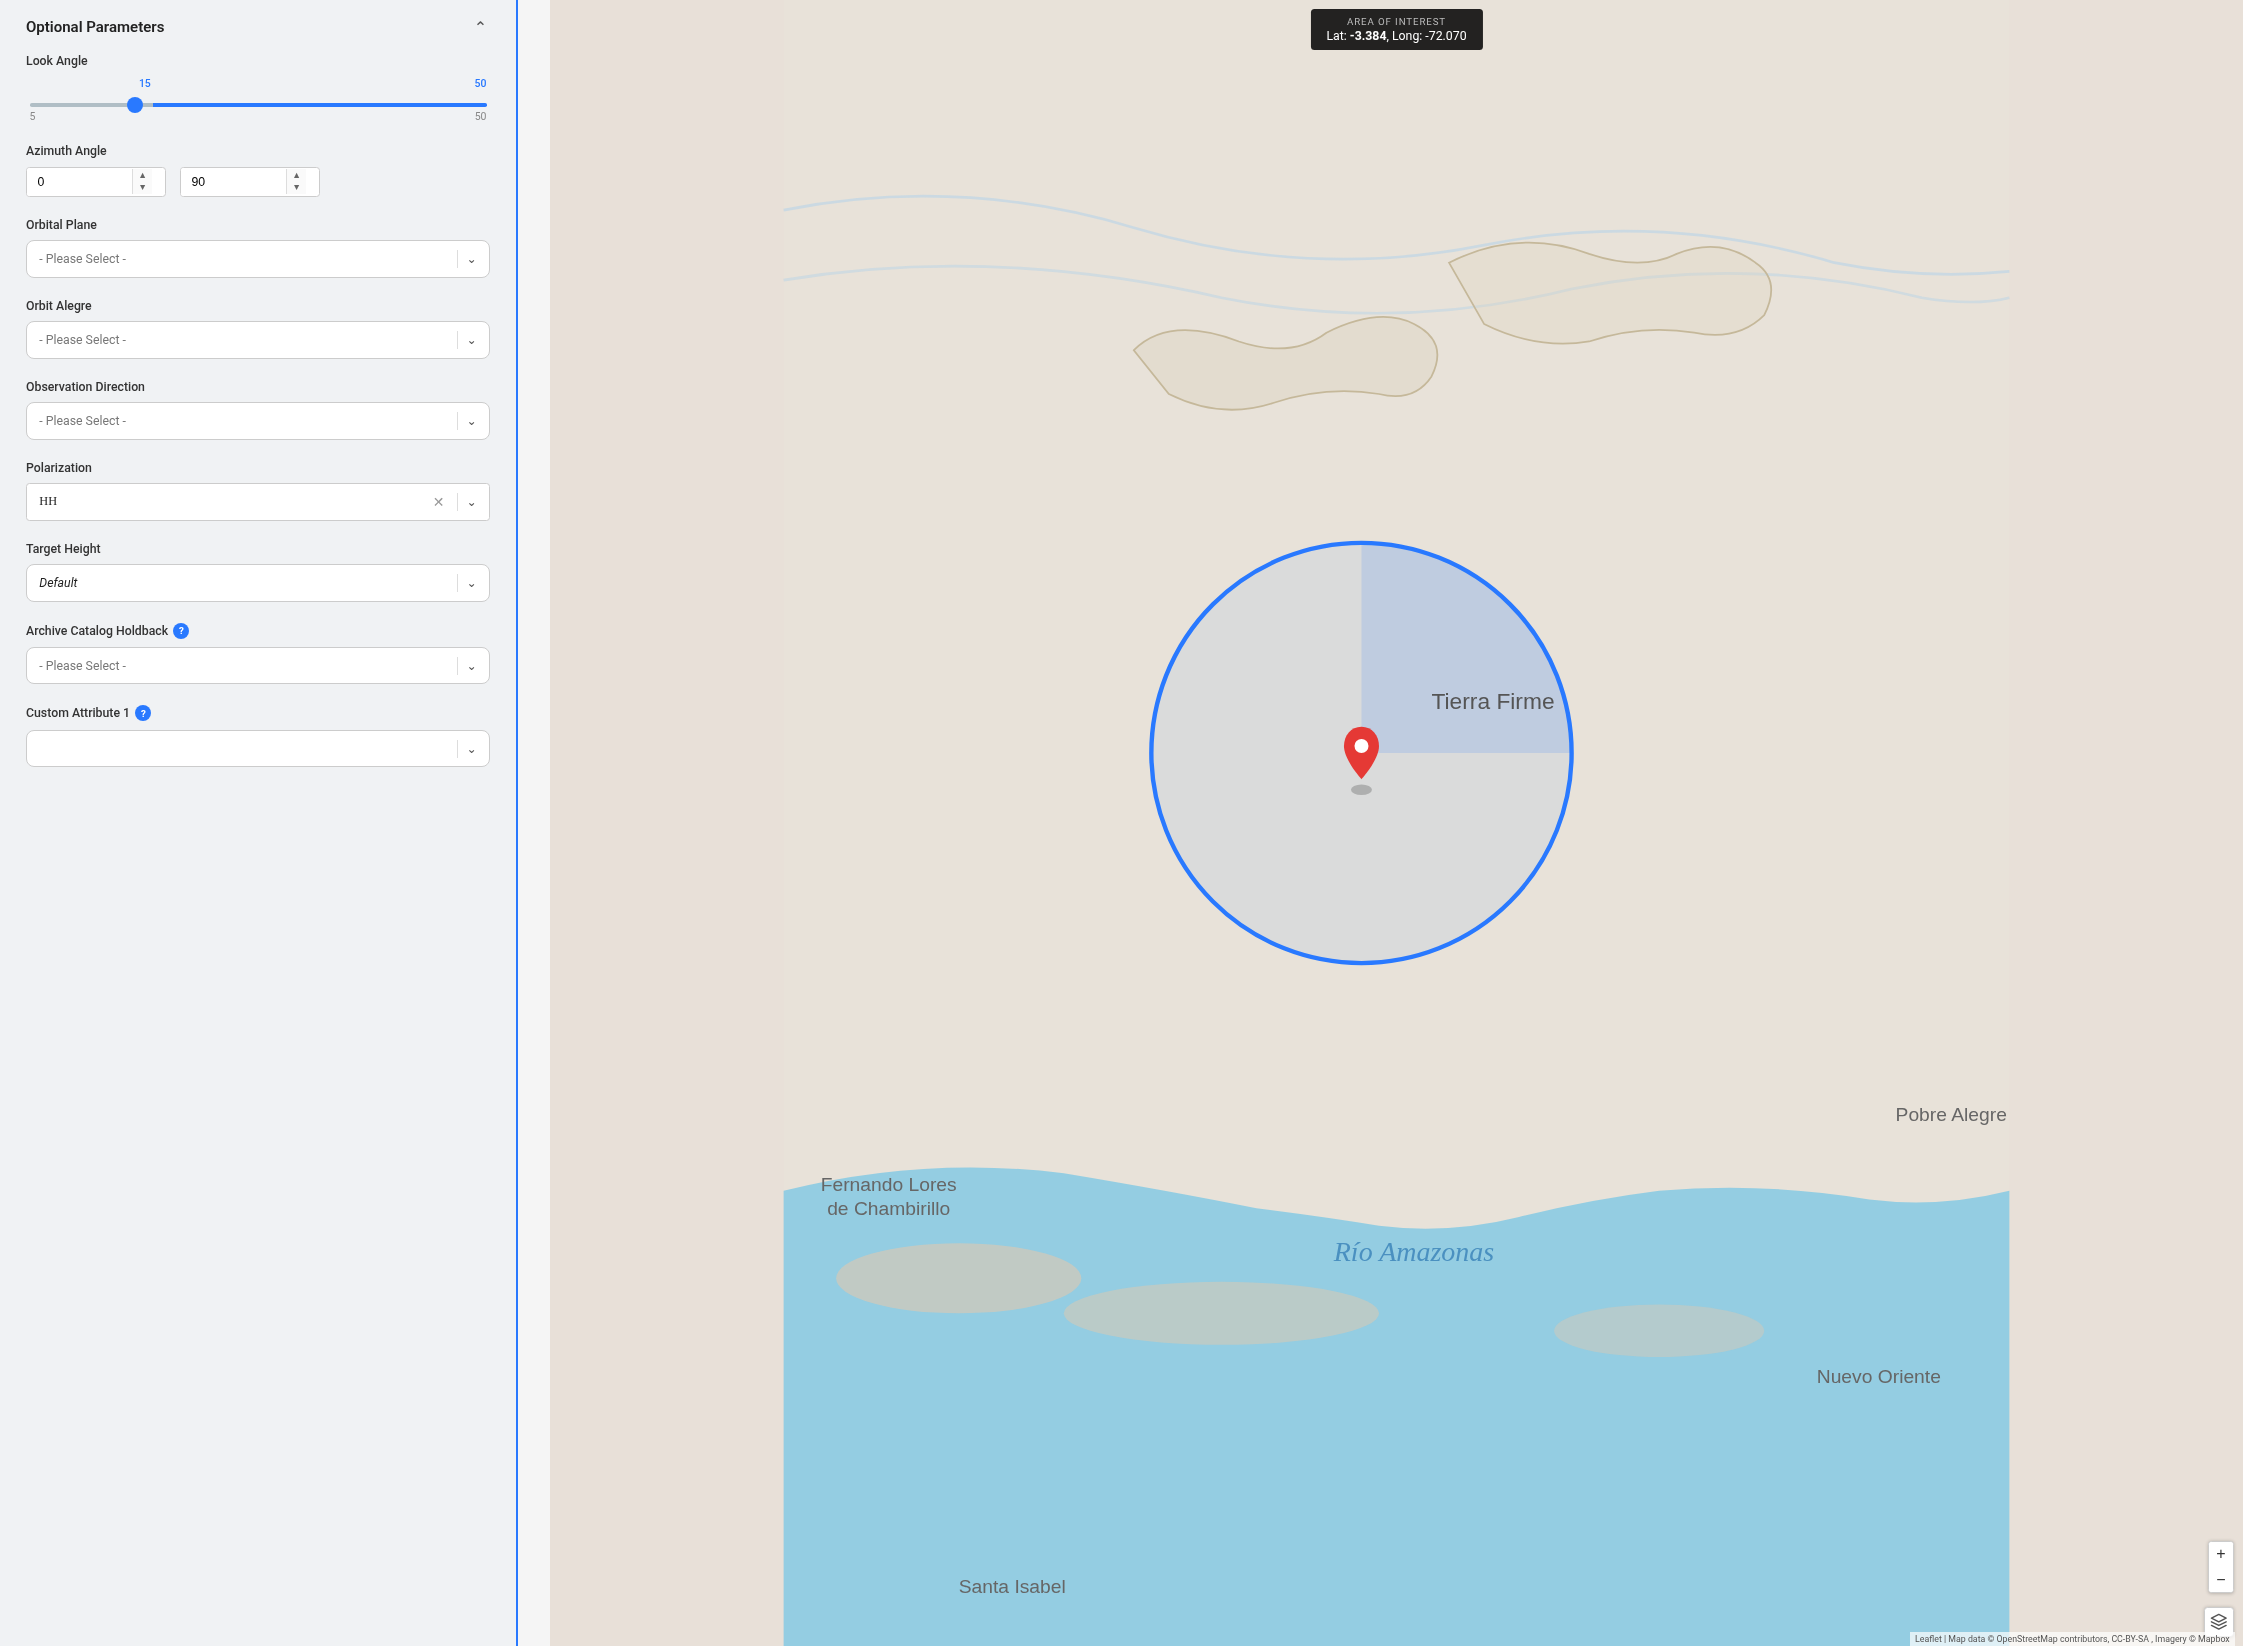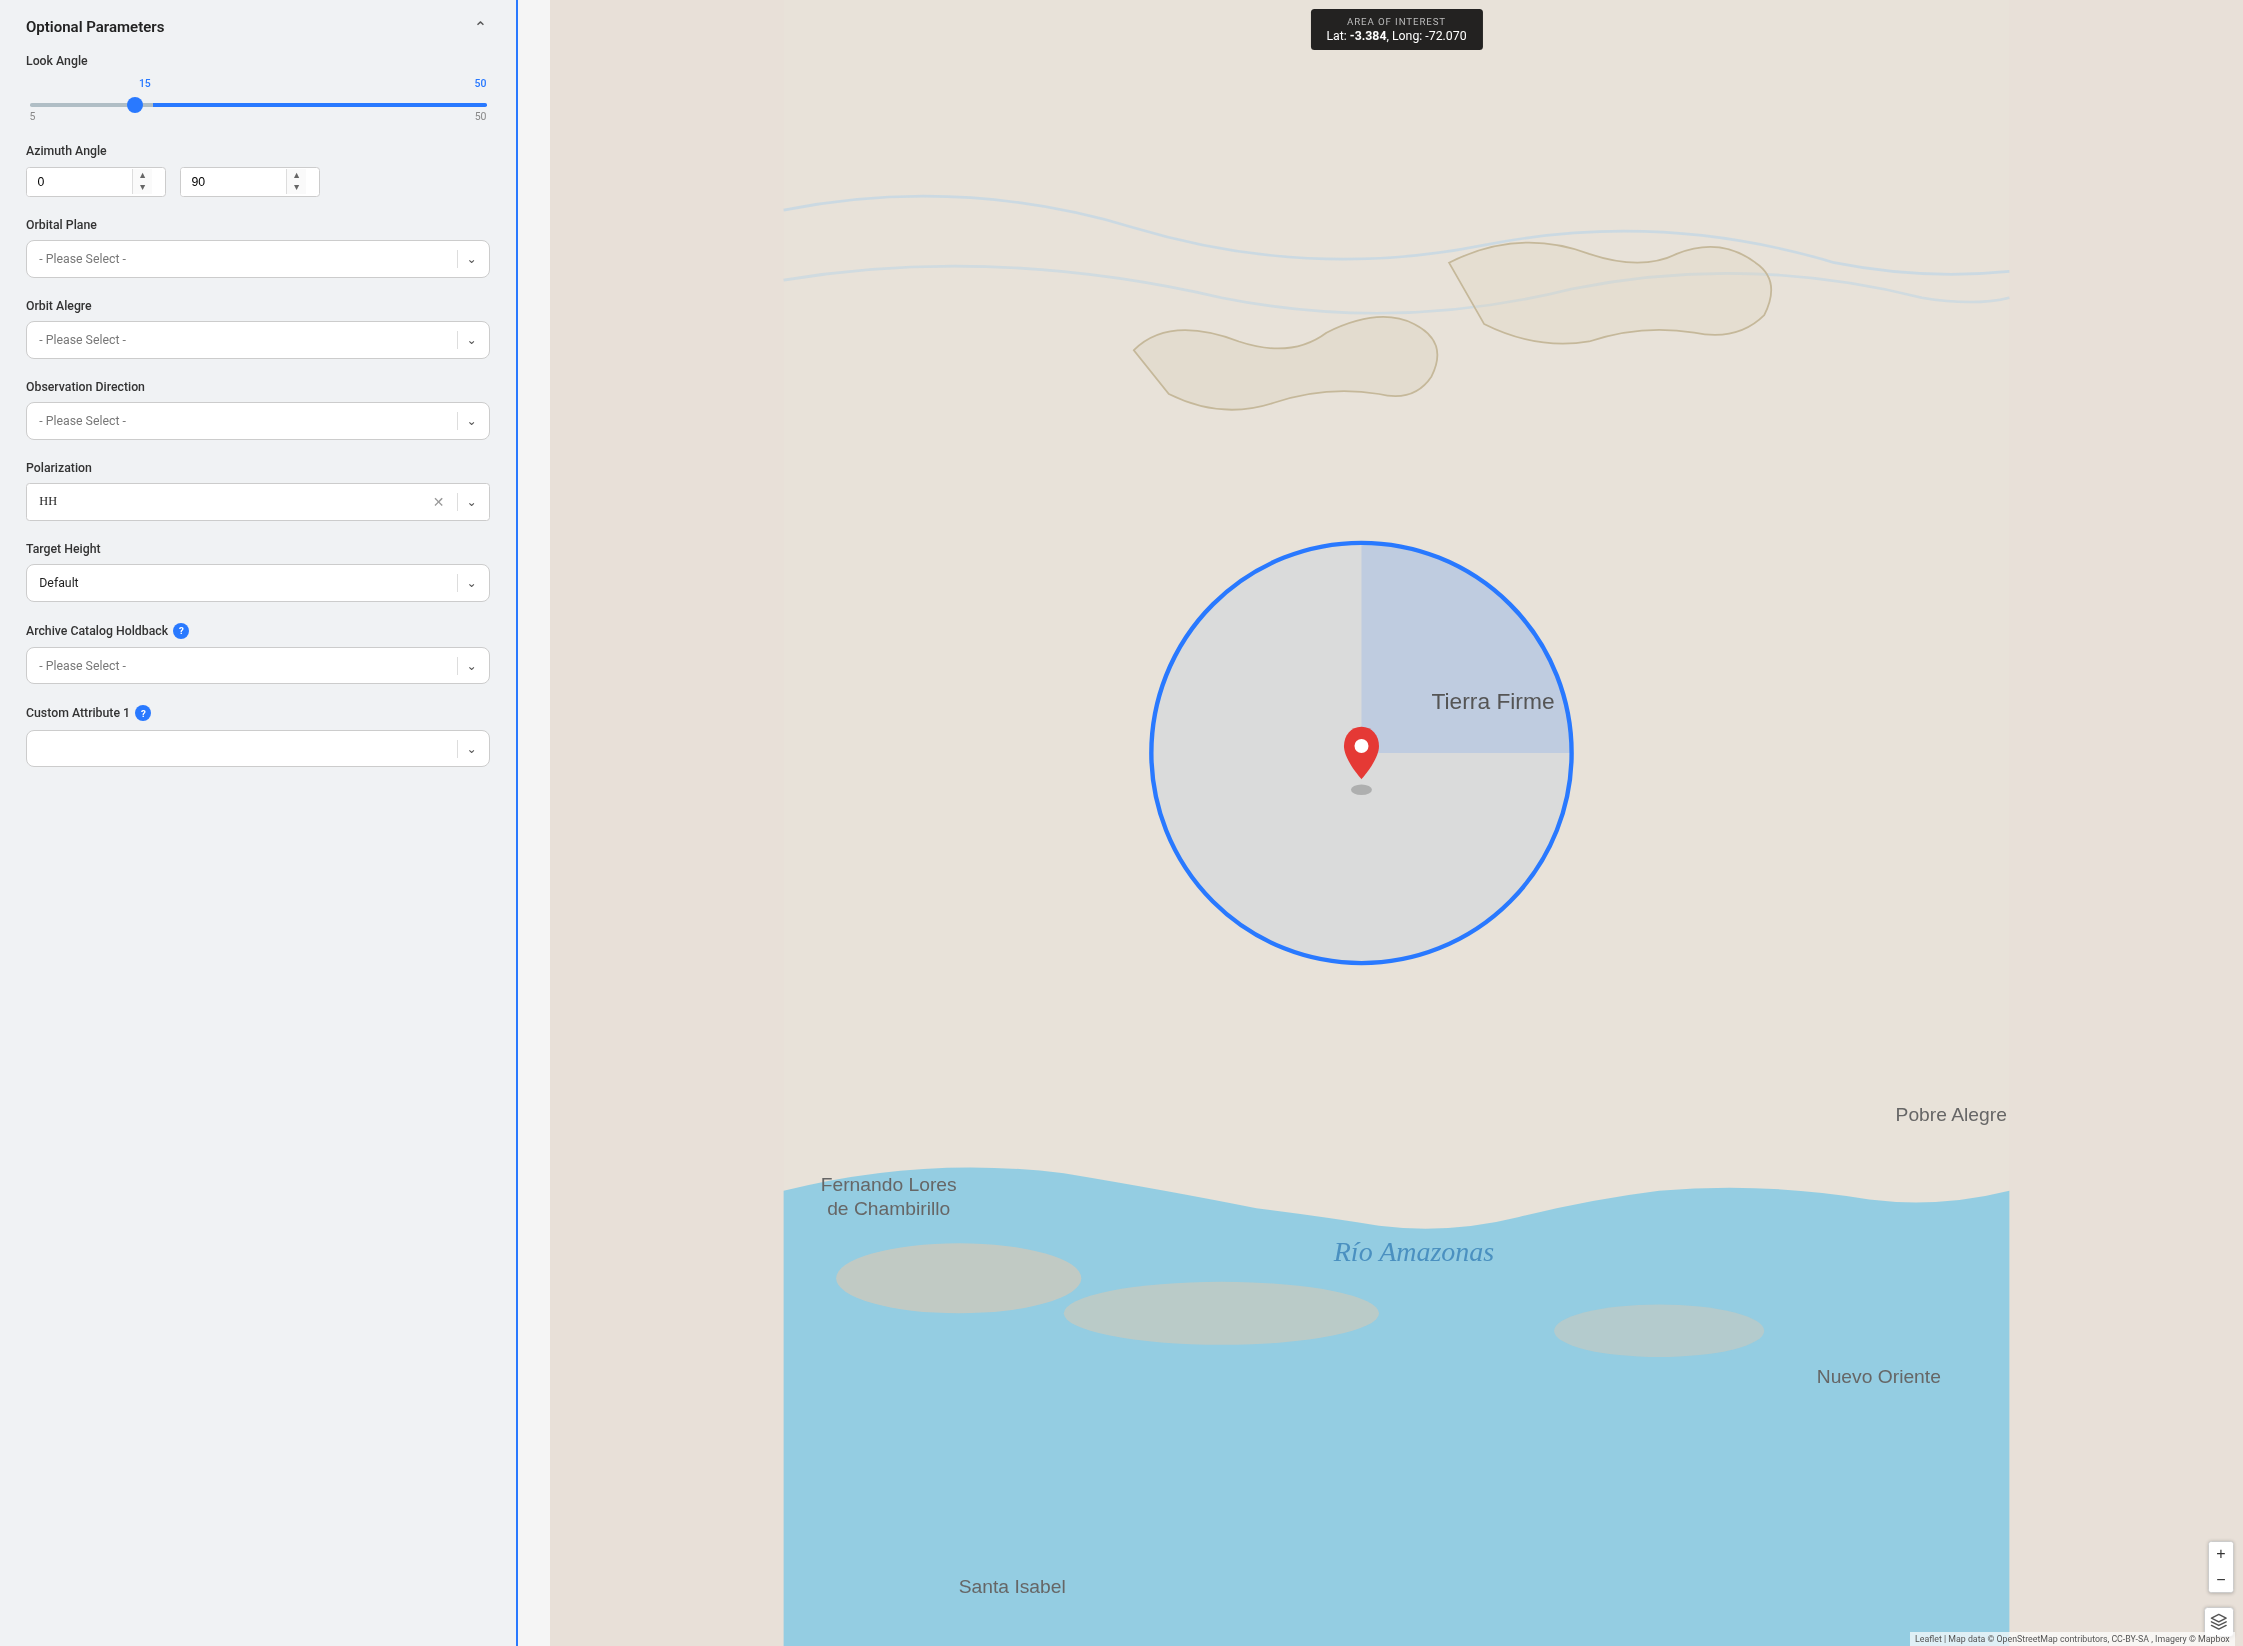--- a/index.html
+++ b/index.html
@@ -147,20 +147,21 @@
     }
 
     .dropdown-text {
       flex: 1;
       font-size: 12.3px;
       color: #777;
     }
 
     .dropdown-text.has-value {
       color: #222;
+      font-style: italic;
     }
 
     .dropdown-divider {
       width: 0.9px;
       height: 17.6px;
       background: #ddd;
       margin: 0 8.8px;
     }
 
     .dropdown-arrow {

